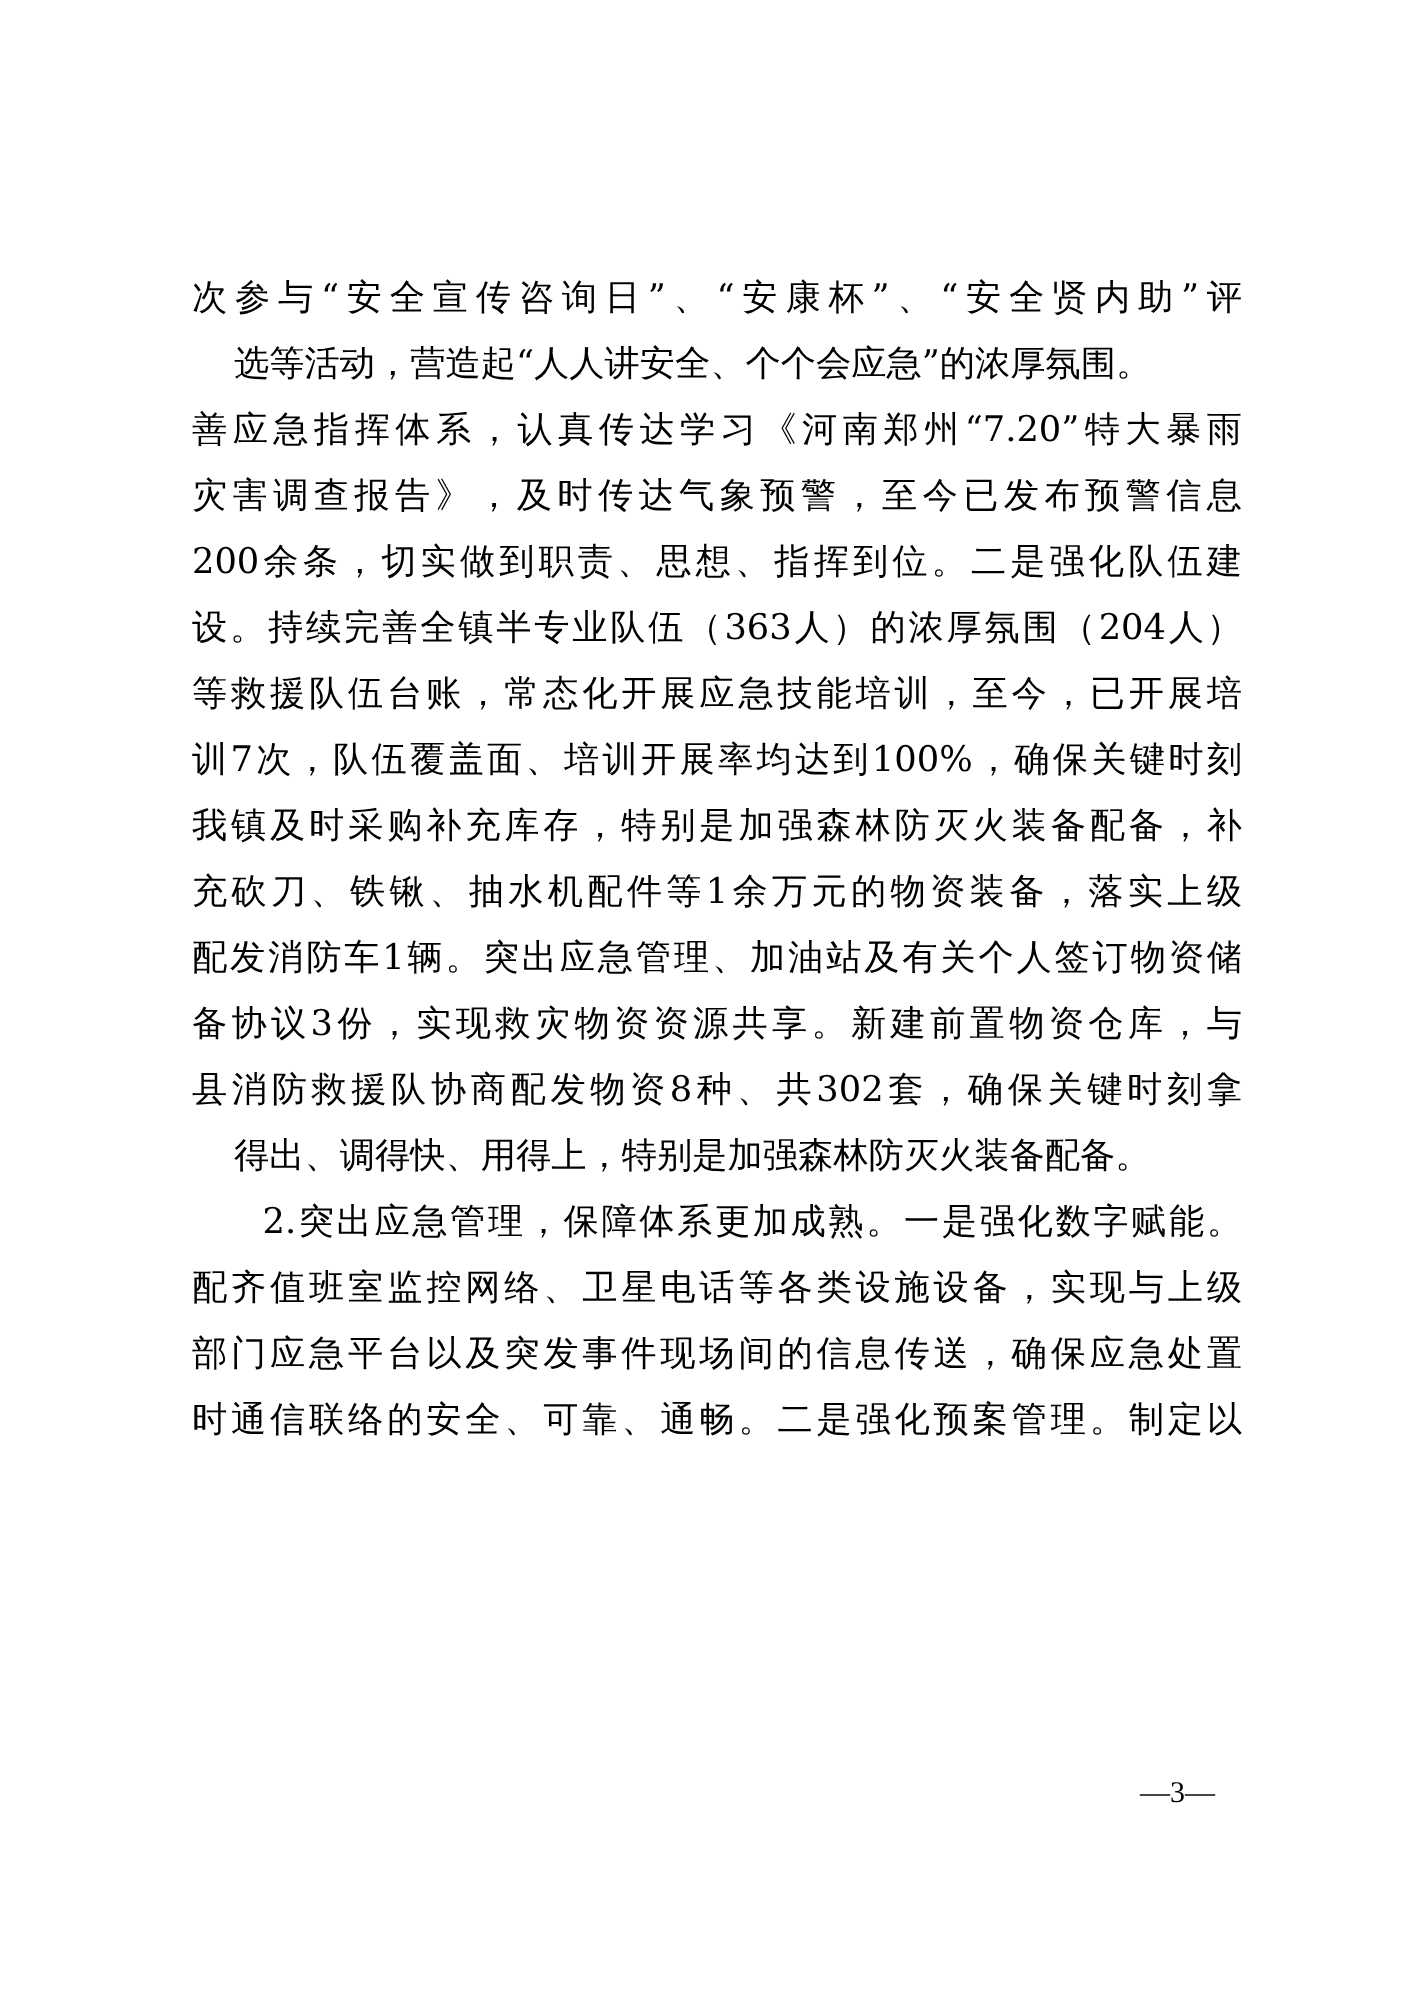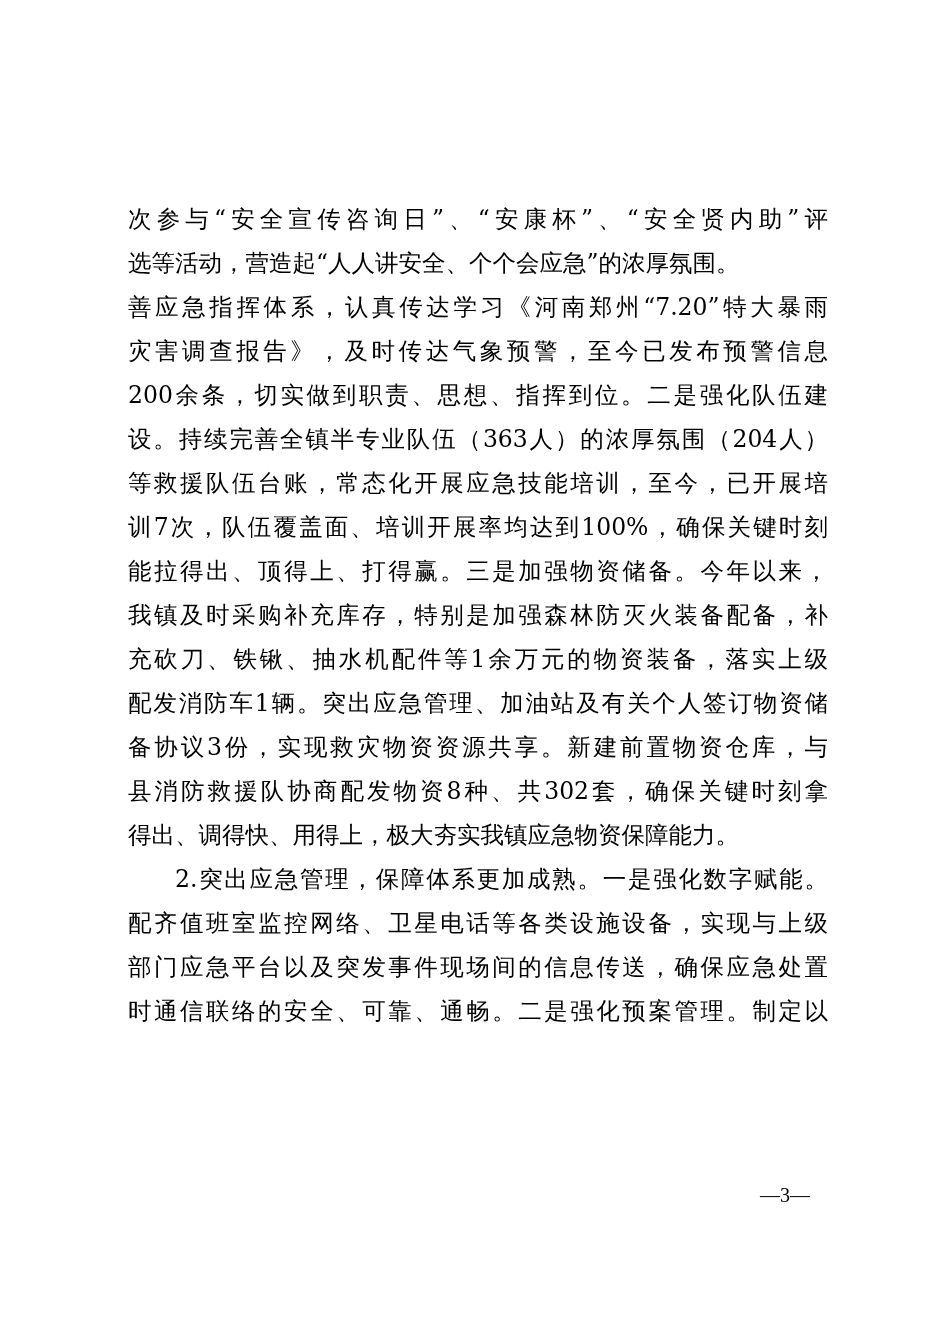--- a/index.html
+++ b/index.html
@@ -2,53 +2,52 @@
 <html><head>
   <meta charset="utf-8">
   <style>
     html, body { margin: 0; padding: 0; background: #ffffff; }
     body { width: 950px; height: 1344px; position: relative; overflow: hidden; }
     .page {
       position: absolute; left: 0; top: 0; width: 950px; height: 1344px;
       background: #ffffff; color: #000000;
       font-family: "DejaVu Serif", "Liberation Serif", serif;
     }
-    .body-text { position: absolute; left: 128px; top: 197px; width: 700px; }
+    .body-text { position: absolute; left: 128px; top: 176px; width: 700px; }
     .line {
       height: 44px; line-height: 44px; font-size: 23.5px;
       white-space: nowrap; text-align: justify; text-align-last: justify;
       letter-spacing: 0px;
     }
-    .line.last { text-align-last: left; }
+    .line.last { text-align-last: left; margin-left: 28px; }
     .line.indent { padding-left: 47px; }
     .page-number {
       position: absolute; left: 750px; top: 1180px; width: 70px;
       font-size: 20px; line-height: 30px; text-align: center;
       font-family: "Liberation Serif", serif;
     }
   </style>
 </head>
 <body>
 
 <div class="page">
   <div class="body-text">
     <div class="line">次参与“安全宣传咨询日”、“安康杯”、“安全贤内助”评</div>
     <div class="line last">选等活动，营造起“人人讲安全、个个会应急”的浓厚氛围。</div>
     <div class="line">善应急指挥体系，认真传达学习《河南郑州“7.20”特大暴雨</div>
     <div class="line">灾害调查报告》，及时传达气象预警，至今已发布预警信息</div>
     <div class="line">200余条，切实做到职责、思想、指挥到位。二是强化队伍建</div>
     <div class="line">设。持续完善全镇半专业队伍（363人）的浓厚氛围（204人）</div>
     <div class="line">等救援队伍台账，常态化开展应急技能培训，至今，已开展培</div>
     <div class="line">训7次，队伍覆盖面、培训开展率均达到100%，确保关键时刻</div>
-    <div class="line">能拉得出、顶得上、打得赢。三是加强物资储备。今年以来，</div>
     <div class="line">我镇及时采购补充库存，特别是加强森林防灭火装备配备，补</div>
     <div class="line">充砍刀、铁锹、抽水机配件等1余万元的物资装备，落实上级</div>
     <div class="line">配发消防车1辆。突出应急管理、加油站及有关个人签订物资储</div>
     <div class="line">备协议3份，实现救灾物资资源共享。新建前置物资仓库，与</div>
     <div class="line">县消防救援队协商配发物资8种、共302套，确保关键时刻拿</div>
-    <div class="line last">得出、调得快、用得上，极大夯实我镇应急物资保障能力。</div>
+    <div class="line last">得出、调得快、用得上，特别是加强森林防灭火装备配备。</div>
     <div class="line indent">2.突出应急管理，保障体系更加成熟。一是强化数字赋能。</div>
     <div class="line">配齐值班室监控网络、卫星电话等各类设施设备，实现与上级</div>
     <div class="line">部门应急平台以及突发事件现场间的信息传送，确保应急处置</div>
     <div class="line">时通信联络的安全、可靠、通畅。二是强化预案管理。制定以</div>
   </div>
   <div class="page-number">—3—</div>
 </div>
 
 </body></html>

